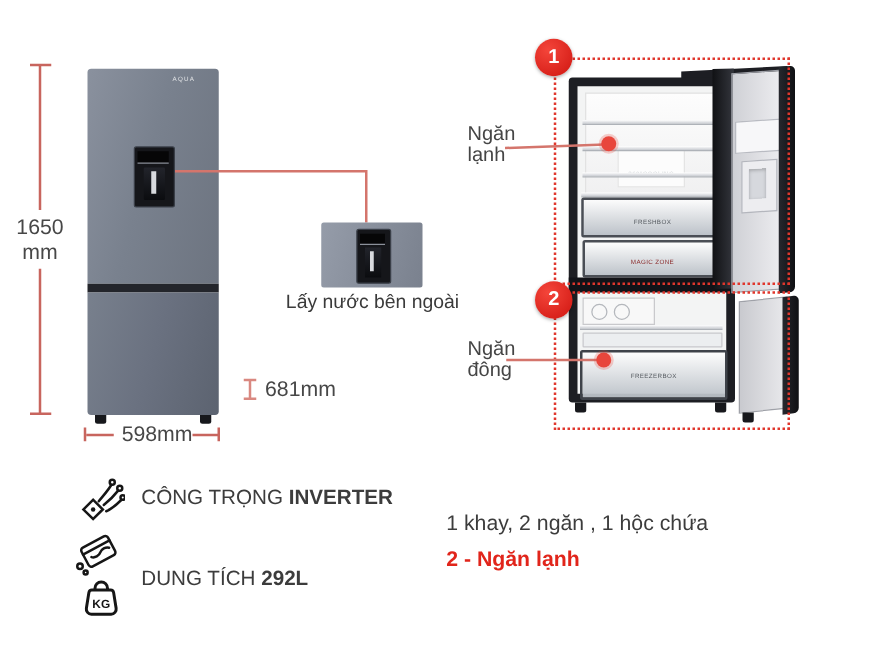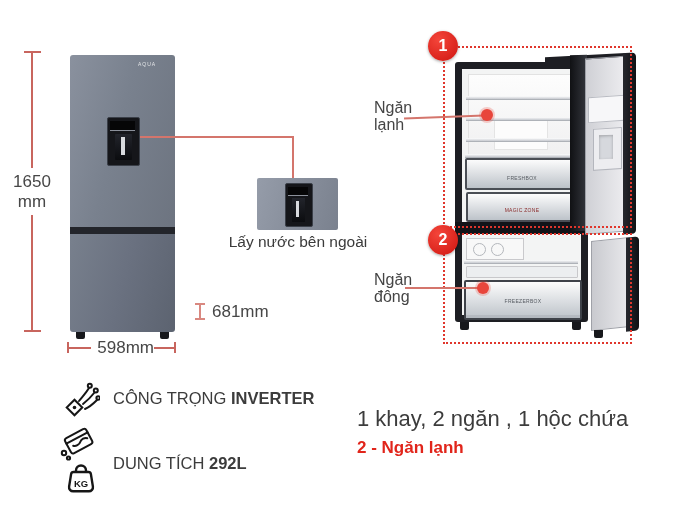--- a/index.html
+++ b/index.html
@@ -19,21 +19,21 @@
           justify-content:center;box-shadow:0 1px 3px rgba(0,0,0,.35);z-index:30;}
   .dotted-box{border:2px dotted #e0362c;z-index:20;pointer-events:none;}
   .label-txt{font-size:16px;color:#454545;line-height:17px;}
   .shelf{background:linear-gradient(#ffffff,#c7cad0);border-bottom:1px solid #aeb2b8;}
   .drawer{border:2px solid #4a4e55;border-radius:2px;
           background:linear-gradient(180deg,rgba(255,255,255,.78),rgba(186,192,199,.95));}
   .tinytext{font-size:5px;color:#565b61;letter-spacing:.3px;text-align:center;line-height:6px;}
   .feature-text{font-size:16.5px;color:#3c3c3c;}
   .feature-text b{font-weight:bold;}
   .spec-title{font-size:17px;font-weight:bold;color:#e1251b;}
-  .spec-desc{font-size:22px;color:#3c3c3c;line-height:18.5px;}
+  .spec-desc{font-size:17px;color:#3c3c3c;line-height:18.5px;}
   .door-edge{background:linear-gradient(90deg,#26272d,#0f1013);border-radius:0 4px 4px 0;}
   .door-face{border:1px solid #9fa1a8;}
   .foot{background:#17181c;border-radius:0 0 2px 2px;}
 </style>
 </head>
 <body>
 
 <div class="stage">
 
   <div class="abs dimline" style="left:24px;top:51px;width:17px;height:2px;"></div>

